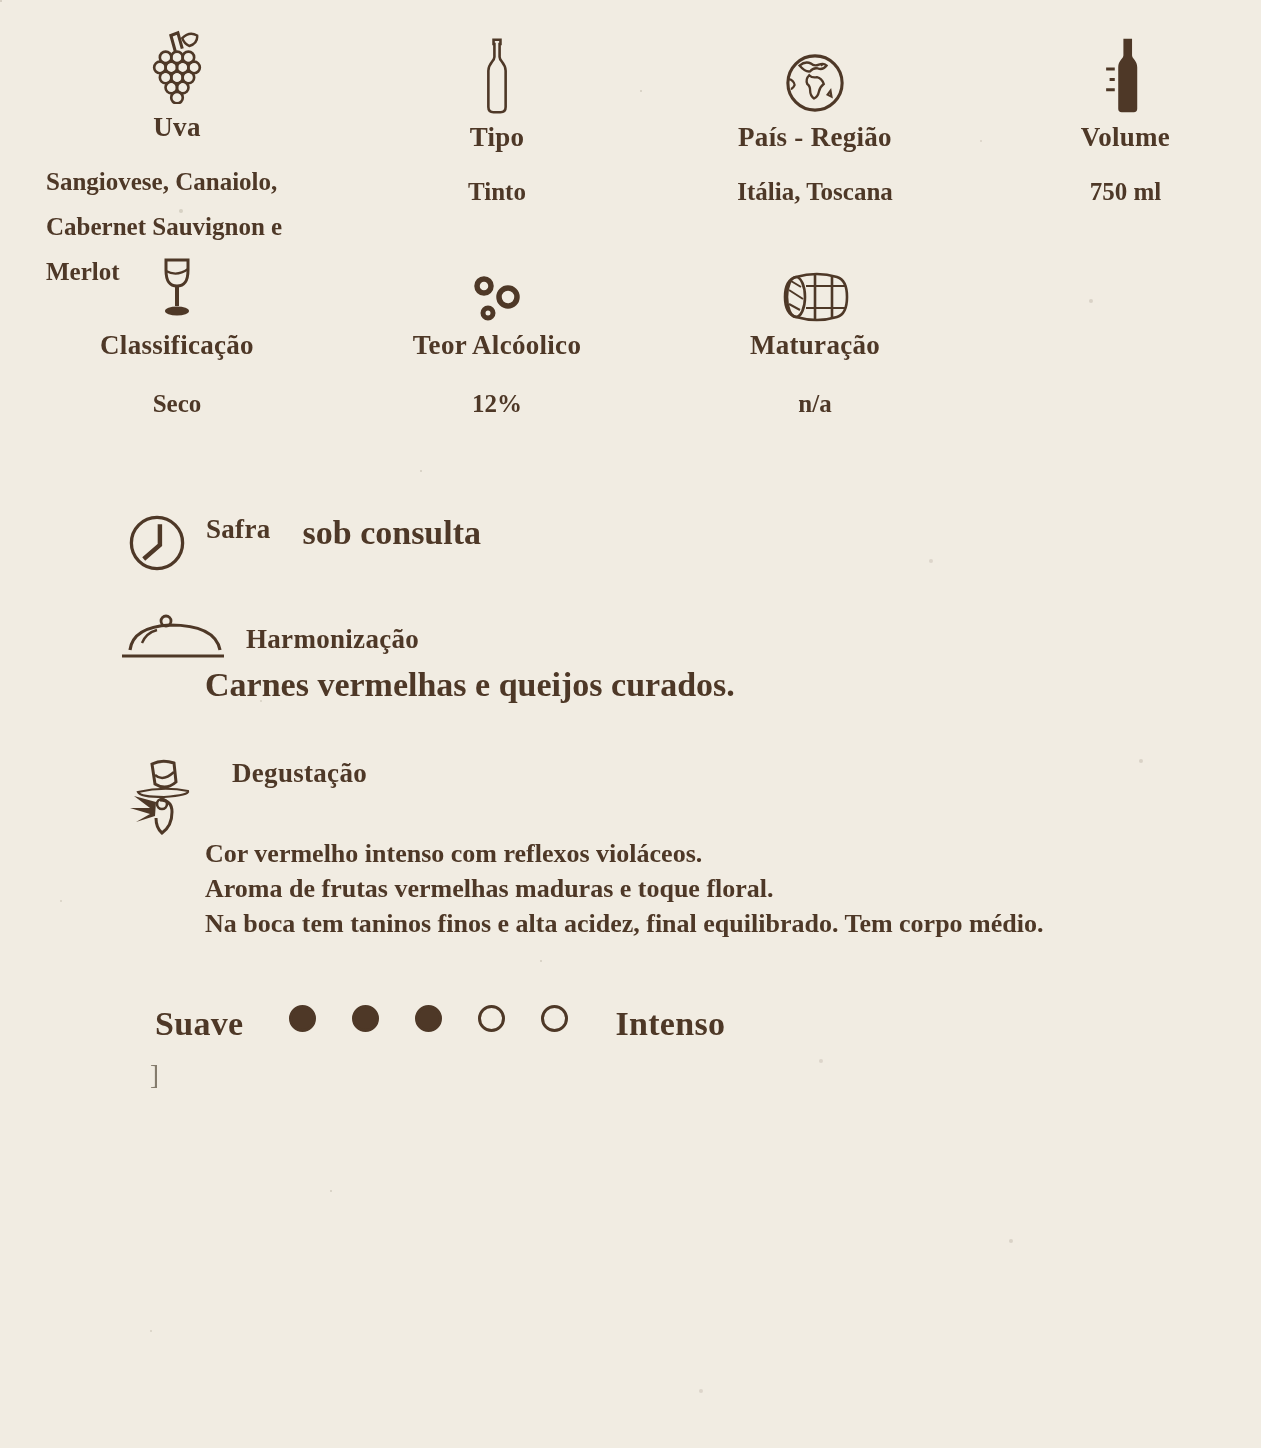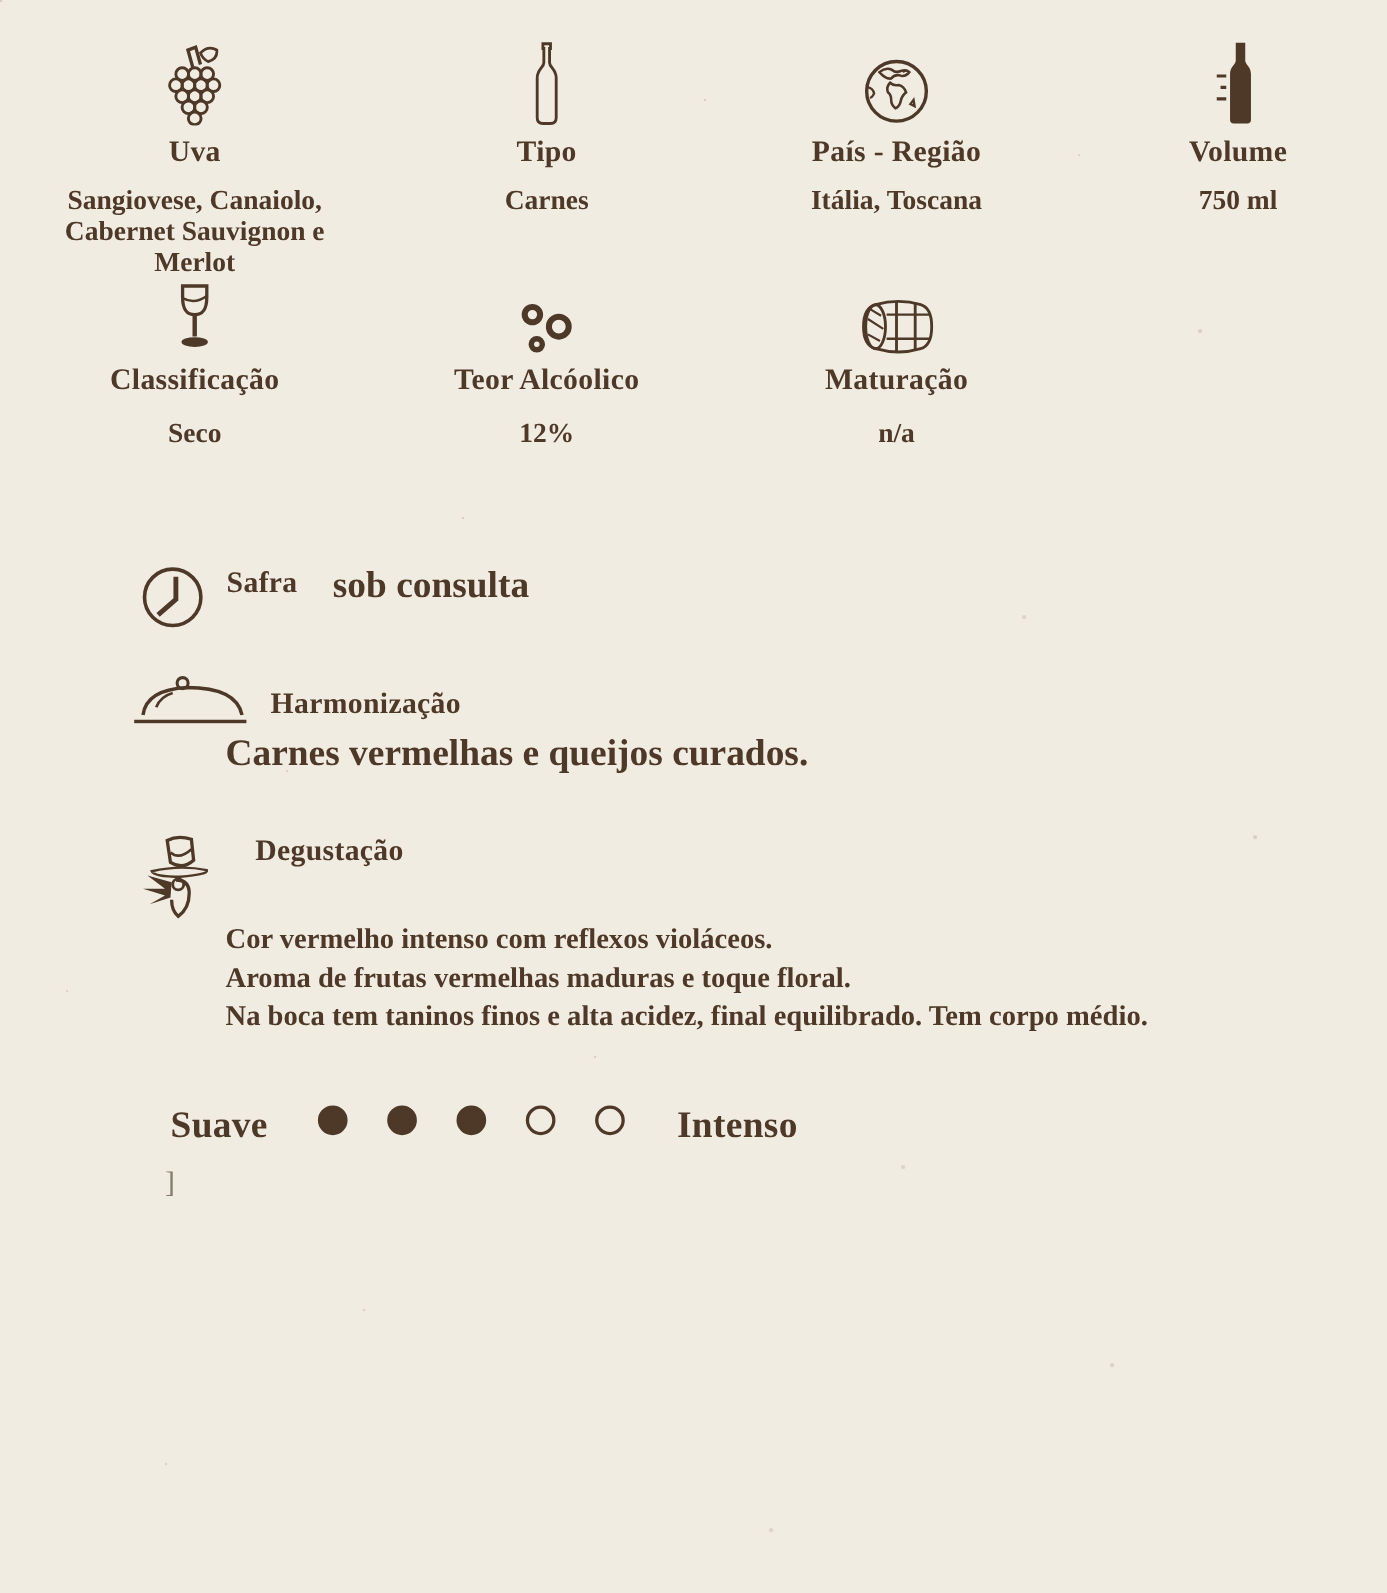--- a/index.html
+++ b/index.html
@@ -29,25 +29,25 @@
   }
   svg { display:block; }
   .ic { color: var(--ink, #4e3827); }
 
   .attr-grid {
     position:absolute; left:0; top:30px; width:1261px;
     display:grid;
     grid-template-columns:322px 318px 318px 303px;
     grid-template-rows:228px auto;
   }
-  .card { display:flex; flex-direction:column; align-items:center; text-align:center;margin-left:32px; }
+  .card { display:flex; flex-direction:column; align-items:center; text-align:left;margin-left:32px; }
   .icon-box { height:84px; display:flex; align-items:flex-end; justify-content:center; }
   .card.row2 .icon-box { height:64px; }
   .attr-label { font-size:27px; margin-top:8px; letter-spacing:.3px; }
-  .attr-value { font-size:25px; margin-top:16px; max-width:262px; line-height:28px; }
+  .attr-value { font-size:25px; margin-top:16px; max-width:262px; line-height:45px; }
   .card.row2 .attr-value { margin-top:20px; }
 
   .inline-section { position:absolute; display:flex; align-items:flex-start; }
   .sec-label { font-size:27px; letter-spacing:.3px; }
   .sec-value { font-size:34px; }
 
   .safra { left:128px; top:514px; }
   .safra .sec-label { margin-left:20px; }
   .safra .sec-value { margin-left:32px; }
 
@@ -103,21 +103,21 @@
     <div class="attr-value">Sangiovese, Canaiolo, Cabernet Sauvignon e Merlot</div>
   </div>
 
   <div class="card">
     <div class="icon-box">
       <svg class="ic" width="28" height="76" viewBox="0 0 28 88" fill="none" stroke="currentColor" stroke-width="3">
         <path d="M10 2 H18 V7 H17 V22 C17 27 24 29 24 38 V80 Q24 86 18 86 H10 Q4 86 4 80 V38 C4 29 11 27 11 22 V7 H10 Z"></path>
       </svg>
     </div>
     <div class="attr-label">Tipo</div>
-    <div class="attr-value">Carnes</div>
+    <div class="attr-value">Tinto</div>
   </div>
 
   <div class="card">
     <div class="icon-box">
       <svg class="ic" width="62" height="62" viewBox="0 0 64 64" fill="none" stroke="currentColor">
         <circle cx="32" cy="32" r="28" stroke-width="3.2"></circle>
         <path d="M16 14 Q22 9 28 12 Q31 15 36 13 Q41 11 44 14 Q40 19 35 17 Q30 16 27 20 Q22 21 16 14 Z" stroke-width="2.4"></path>
         <path d="M26 24 Q22 28 24 33 Q27 35 27 40 Q27 45 31 48 Q35 46 36 41 Q37 36 41 33 Q39 27 34 26 Q29 27 26 24 Z" stroke-width="2.4"></path>
         <path d="M5 28 Q10 29 11 34 Q9 38 7 38" stroke-width="2.2"></path>
         <path d="M45 44 L48 40 L49 46 Z" stroke-width="2.2"></path>

